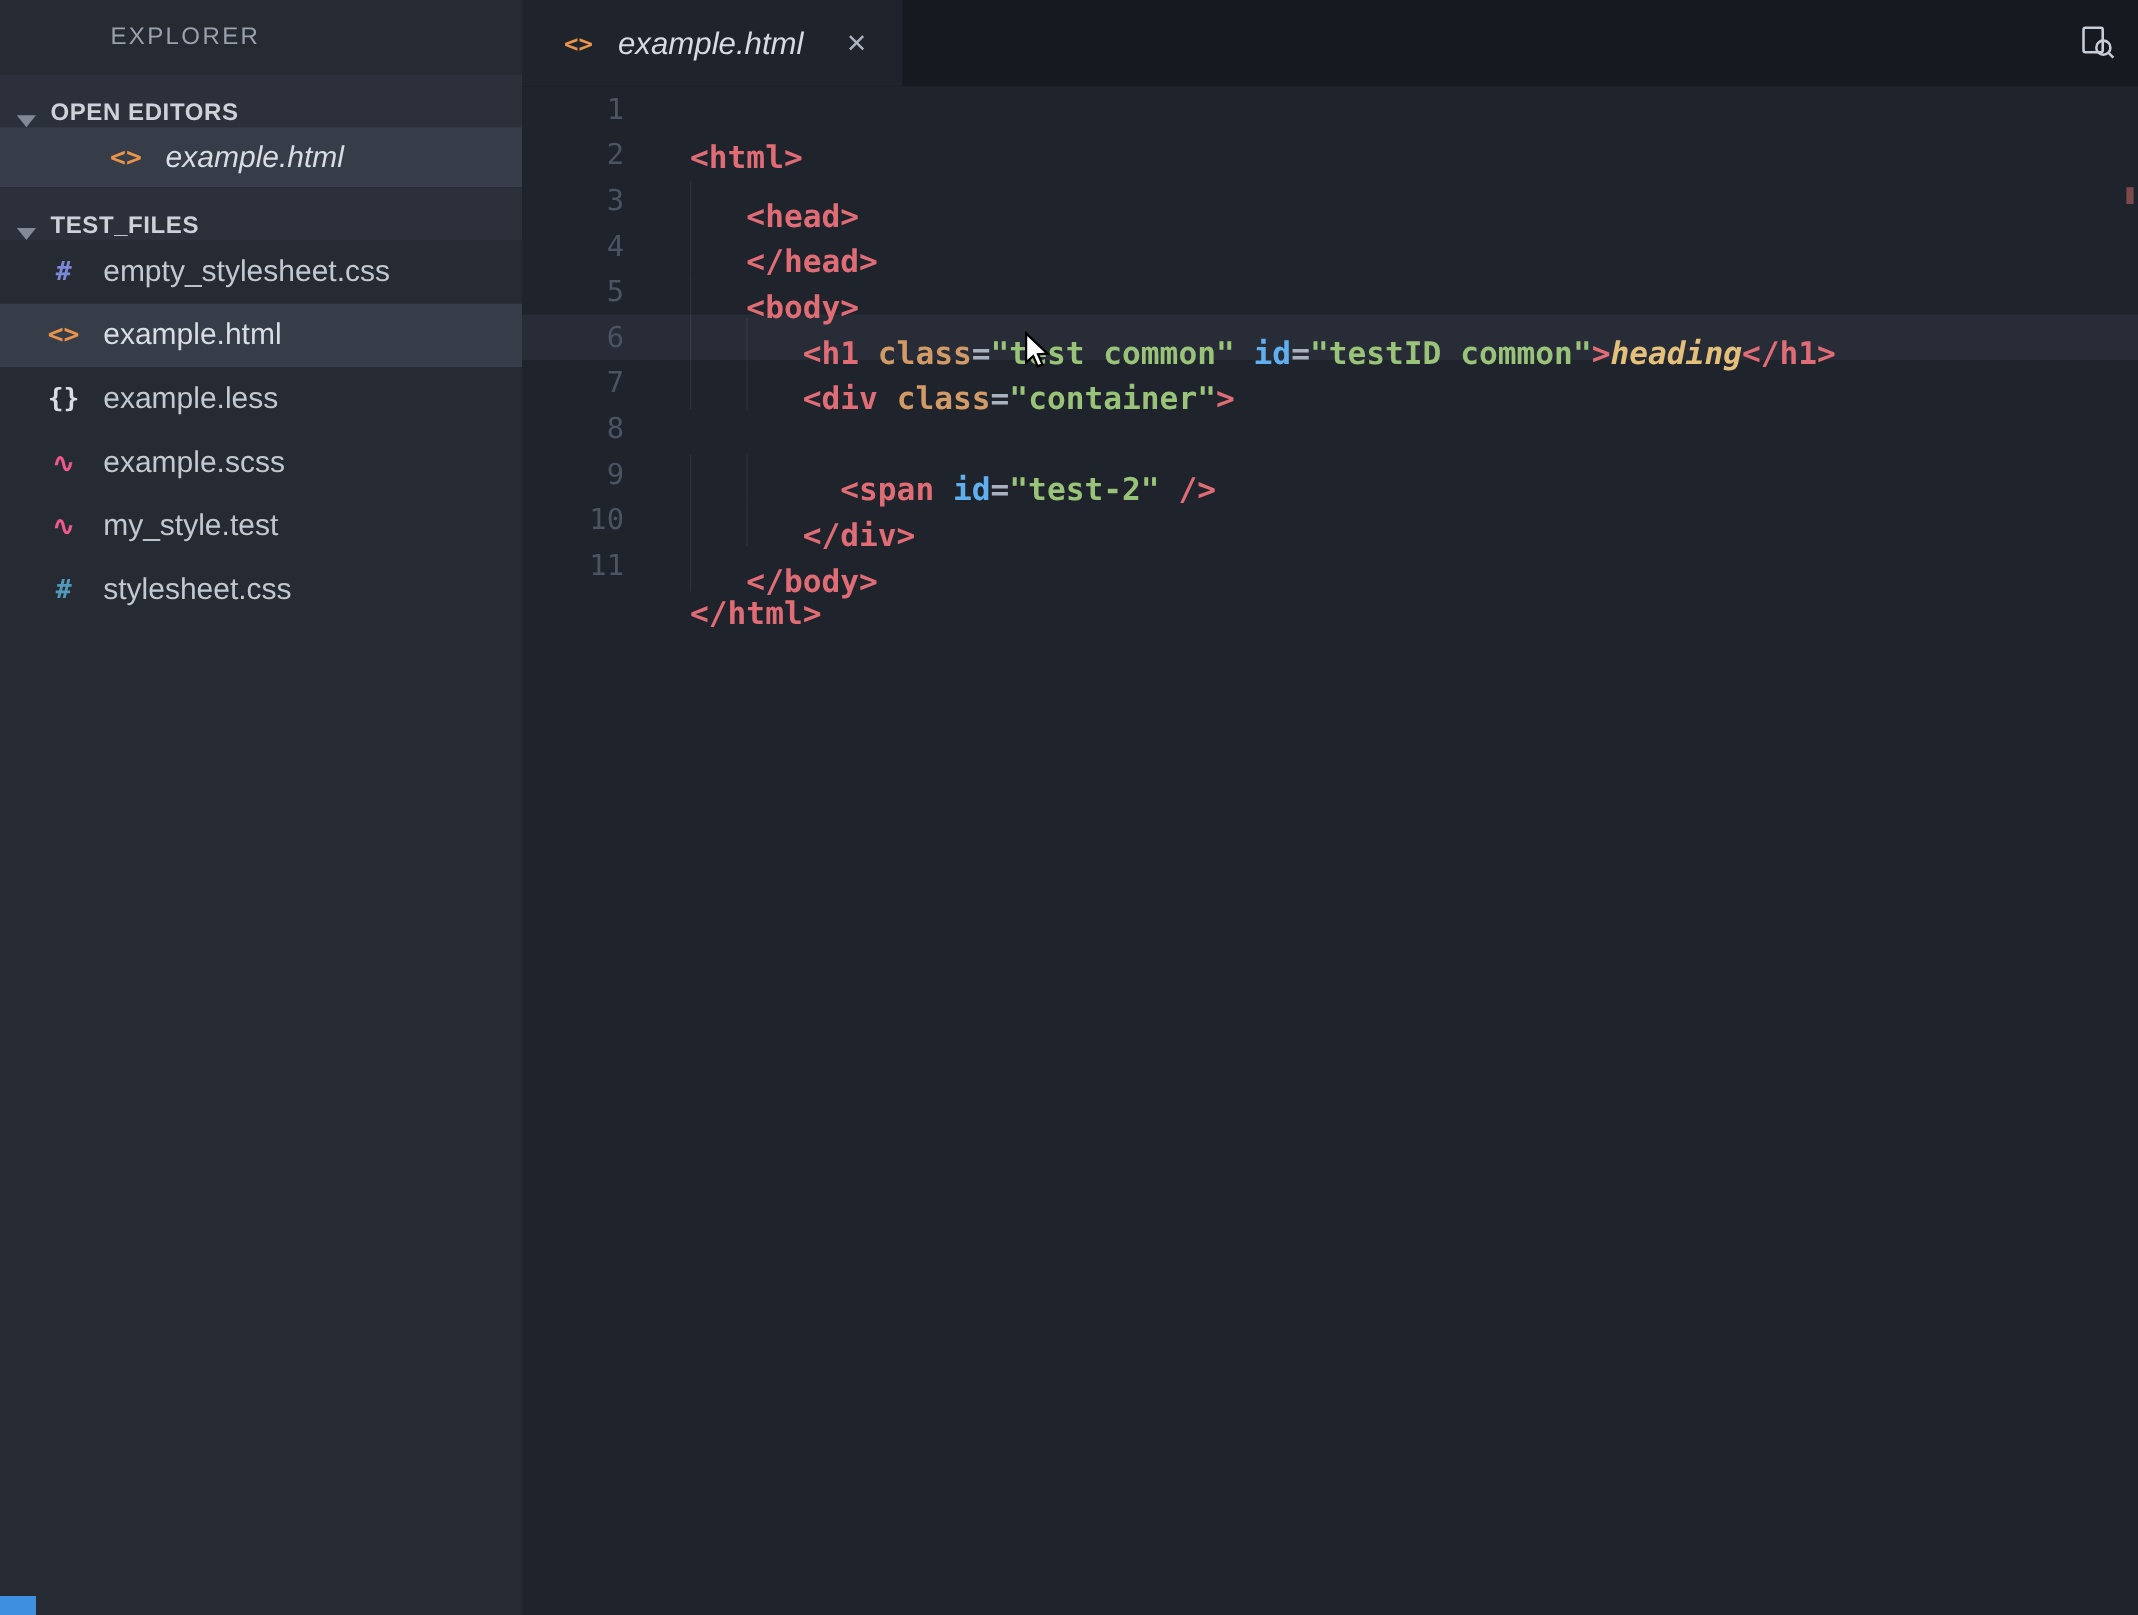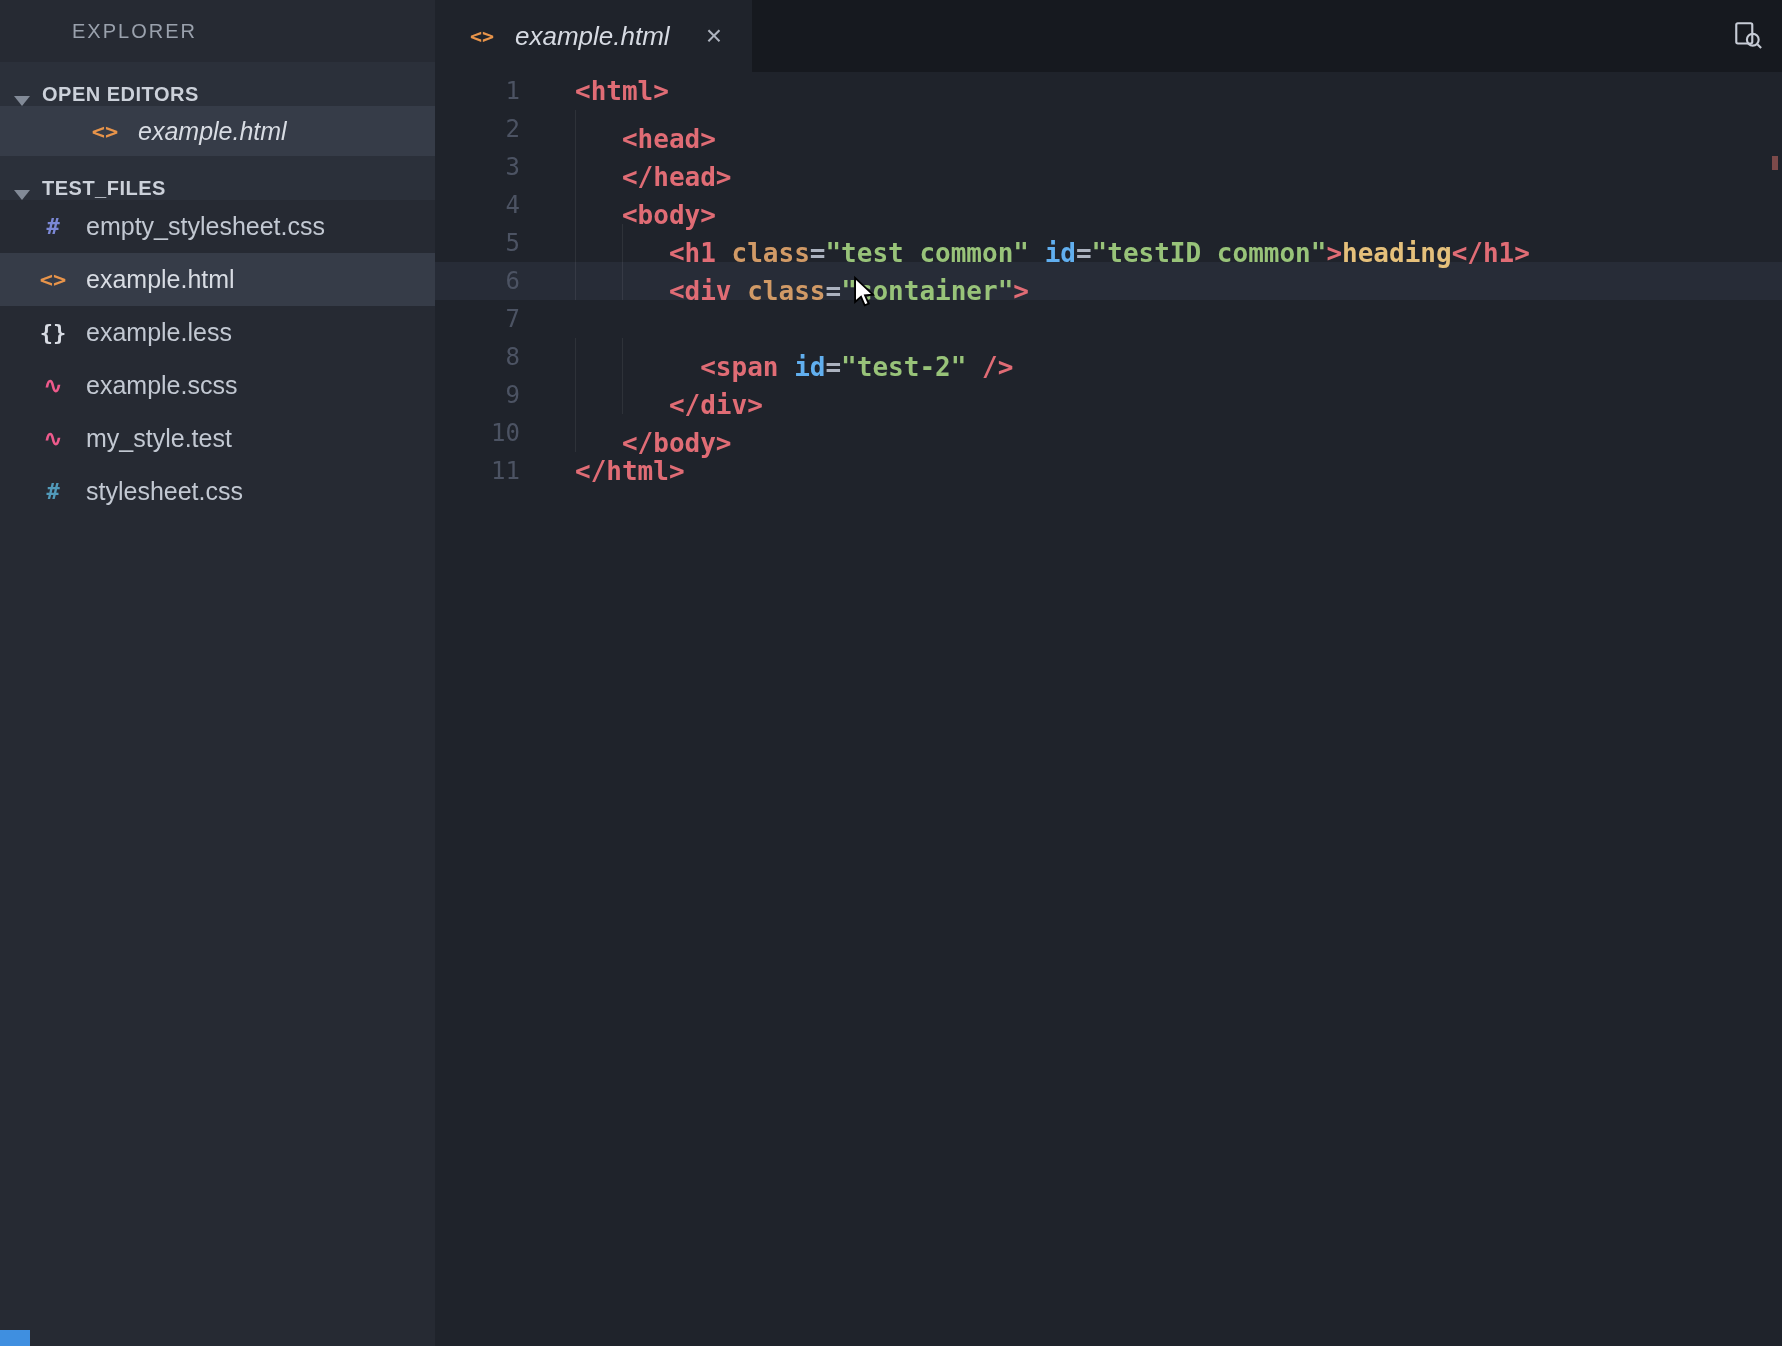--- a/index.html
+++ b/index.html
@@ -2,22 +2,22 @@
 <html style="--c-tag: #e06c75; --c-attribute: #d19a66; --c-attribute_id: #61afef; --c-string: #98c379; --c-text: #e5c07b; --c-comment: #5c6370; --c-plain: #abb2bf;"><head>
 <meta charset="utf-8">
 <style>
   * { margin:0; padding:0; box-sizing:border-box; }
   html,body { width:1782px; height:1346px; overflow:hidden; background:#1f232b;
               font-family:"Liberation Sans", sans-serif; }
   .app { display:flex; width:100%; height:100%; position:relative; }
 
   
   .sidebar { width:435px; flex:0 0 435px; background:#262a33; display:flex; flex-direction:column; }
-  .sidebar-title { height:62px; display:flex; align-items:center; padding-left:72px;
-                   font-size:20px; letter-spacing:2px; color:#9aa1ad; }
+  .sidebar-title { height:62px; display:flex; align-items:center; padding-left:53px;
+                   font-size:20px; letter-spacing:2px; color:#9aa1ad;margin-left:39px; }
   .section-header { height:44px; display:flex; align-items:flex-end; gap:12px; padding-left:14px;
                     background:#2b303a; font-weight:bold; font-size:20px; letter-spacing:.5px;
                     color:#ccd1da; cursor:pointer; }
   .twisty { width:0; height:0; border-left:8px solid transparent; border-right:8px solid transparent;
             border-top:10px solid #828a97; }
   .row { display:flex; align-items:center; gap:16px; font-size:25px; color:#c2c8d2; cursor:pointer; }
   .open-row { height:50px; padding-left:88px; }
   .file-row { height:53px; padding-left:36px; }
   .row.selected { background:#363c48; color:#d8dce3; }
   .fi { width:34px; flex:0 0 34px; display:inline-flex; justify-content:center; align-items:center;
@@ -35,27 +35,27 @@
   .tab-actions { margin-left:auto; display:flex; align-items:center; padding-right:18px; }
   .search-btn { cursor:pointer; display:flex; }
 
   
   .editor { flex:1 1 auto; position:relative; background:#1f232b; overflow:hidden; }
   .code-line { display:flex; height:38px; line-height:38px; white-space:pre; }
   .code-line.current { background:#272c37; }
   .gutter { width:85px; flex:0 0 85px; text-align:right; color:#4c5363;
             font-family:"DejaVu Sans Mono","Liberation Mono",monospace; font-size:24px; }
   .code { padding-left:55px; font-family:"DejaVu Sans Mono","Liberation Mono",monospace;
-          font-size:26px; font-weight:600; white-space:pre; }
+          font-size:26px; font-weight:600; white-space:pre;margin-top:41px; }
   .ind { display:inline-block; width:3ch; box-shadow:inset 1px 0 0 rgba(255,255,255,0.07); height:38px; }
   .tok.tag          { color:var(--c-tag); }
   .tok.attribute    { color:var(--c-attribute); }
   .tok.attribute_id { color:var(--c-attribute_id); }
   .tok.string       { color:var(--c-string); }
-  .tok.text         { color:var(--c-text); }
+  .tok.text         { color:var(--c-text);font-style:italic; }
   .tok.comment      { color:var(--c-comment); }
   .tok.plain        { color:var(--c-plain); }
 
   .mouse-cursor { position:absolute; left:413px; top:203px; pointer-events:none; }
   .overview-marker { position:absolute; right:4px; top:84px; width:6px; height:14px; background:#7c4a4a; }
   .status-chip { position:absolute; left:0; bottom:0; width:30px; height:16px; background:#3f8fe0; }
 </style>
 </head>
 <body>
 

